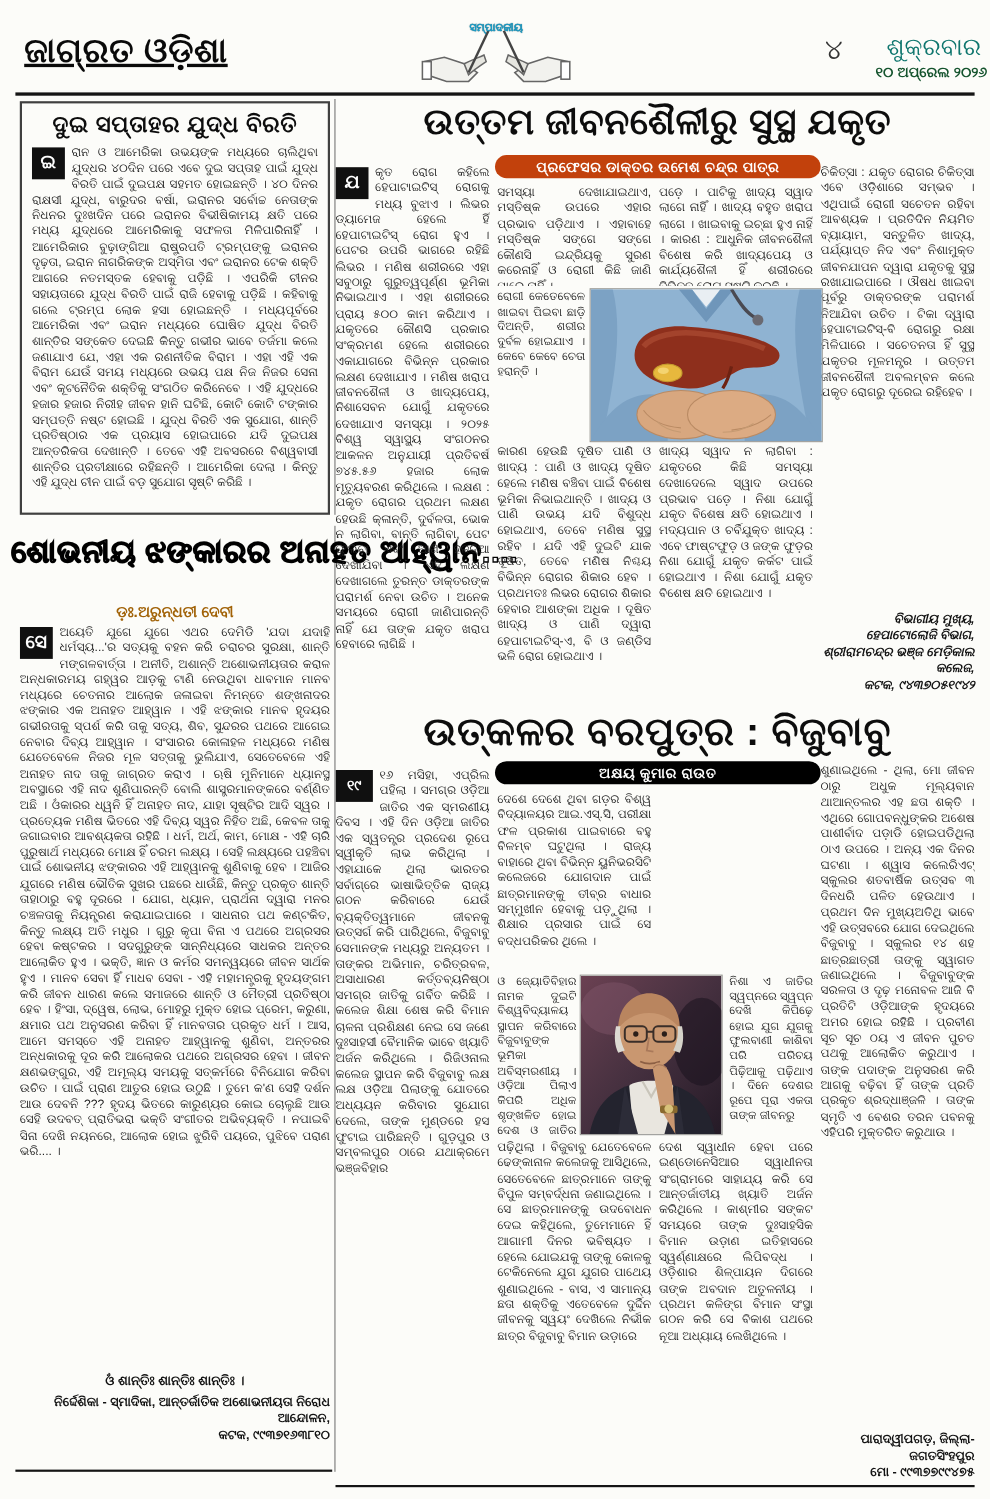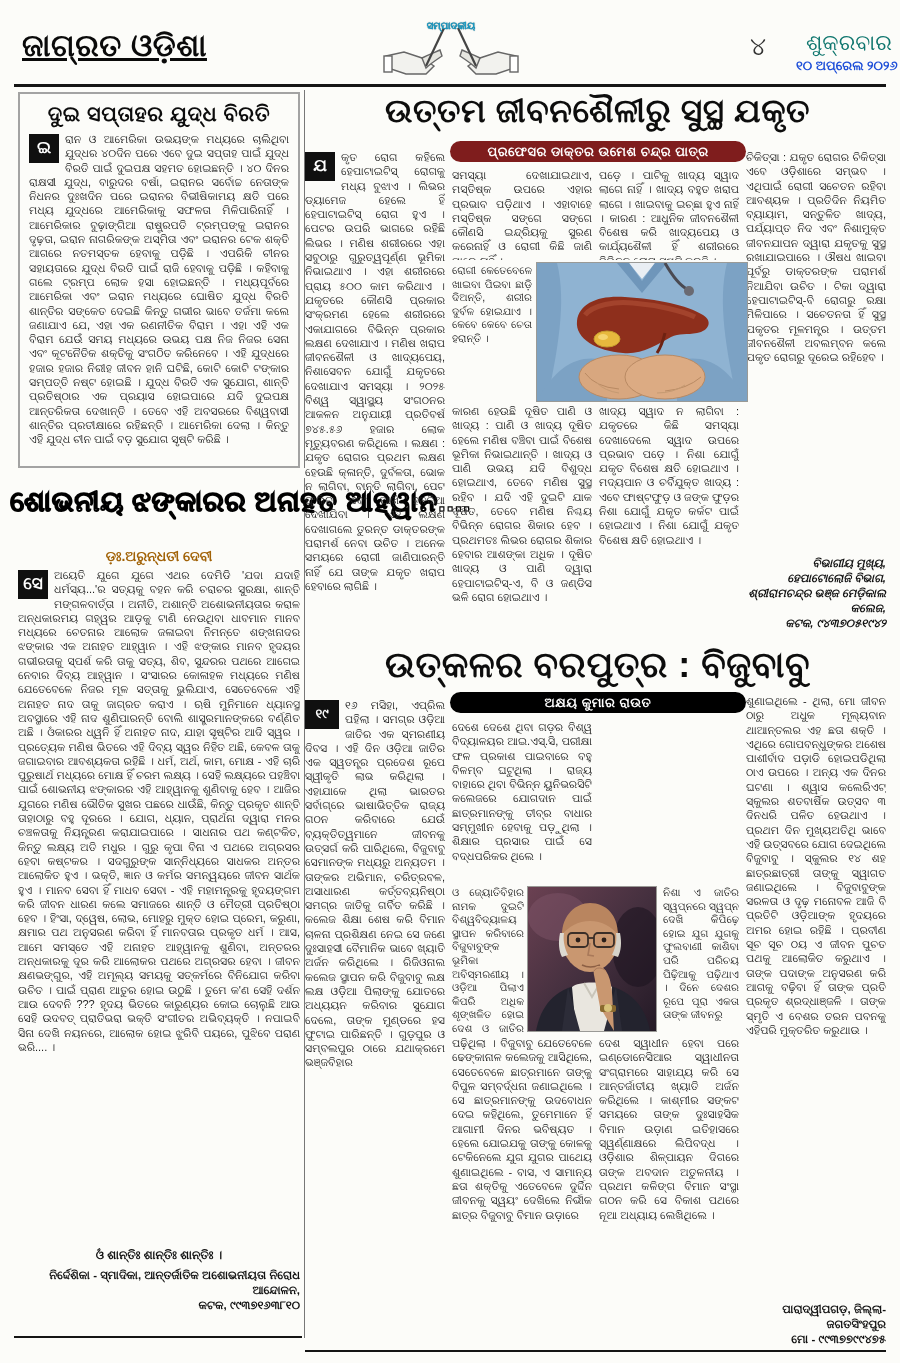--- a/index.html
+++ b/index.html
@@ -13,23 +13,23 @@
   .headline{position:absolute;font-weight:bold;color:#0d0d0d;text-align:center;letter-spacing:0.5px;}
   .pill{position:absolute;border-radius:12px;color:#ffffff;font-weight:bold;font-size:13px;
         display:flex;align-items:center;justify-content:center;letter-spacing:0.5px;}
   .rule{position:absolute;background:#151515;}
   .sig{position:absolute;text-align:right;font-size:11.5px;line-height:15px;font-weight:bold;color:#111;}
   .sig.italic{font-style:italic;}
   .outline-head{-webkit-text-stroke:1.2px #000;color:#fff;font-weight:bold;white-space:nowrap;}
   .photo{position:absolute;border:1px solid #9a9a96;box-sizing:border-box;overflow:hidden;}
   .masthead{position:absolute;font-weight:bold;font-size:31px;color:#0a0a0a;letter-spacing:0.5px;}
   .daytext{position:absolute;color:#0f766e;font-size:22px;}
-  .datetext{position:absolute;font-weight:bold;font-size:13px;color:#1d4ed8;}
+  .datetext{position:absolute;font-weight:bold;font-size:13px;color:#14532d;}
   .pagenum{position:absolute;font-size:25px;color:#333;}
-  .boxed{position:absolute;border:2px solid #a3a3a3;box-sizing:border-box;padding:6px 9px;}
+  .boxed{position:absolute;border:2px solid #404040;box-sizing:border-box;padding:6px 9px;}
   .boxhead{font-weight:bold;font-size:21px;text-align:center;margin:2px 0 6px 0;color:#0d0d0d;letter-spacing:0.5px;}
   .byline-center{position:absolute;font-weight:bold;font-size:14px;text-align:center;color:#a16207;}
   .closing{position:absolute;font-weight:bold;font-size:12px;text-align:center;color:#111;}
 </style>
 </head>
 <body>
 
 <div class="page">
 
   <div class="masthead" style="left:22px;top:28px;text-decoration:underline;">ଜାଗ୍ରତ ଓଡ଼ିଶା</div>
@@ -76,21 +76,21 @@
     <span class="dropcap">ସେ</span><span>ଅୟେତି ଯୁଗେ ଯୁଗେ ଏଥର ଦେମିଡି 'ଯଦା ଯଦାହି ଧର୍ମସ୍ୟ...'ର ସତ୍ୟକୁ ବହନ କରି ଚରାଚର ସୁରକ୍ଷା, ଶାନ୍ତି ମଙ୍ଗଳବାର୍ତ୍ତା । ଅନୀତି, ଅଶାନ୍ତି ଅଶୋଭନୀୟତାର କରାଳ ଅନ୍ଧକାରମୟ ଗହ୍ୱର ଆଡ଼କୁ ଟାଣି ନେଉଥିବା ଧାବମାନ ମାନବ ମଧ୍ୟରେ ଚେତନାର ଆଲୋକ ଜଳାଇବା ନିମନ୍ତେ ଶଙ୍ଖନାଦର ଝଙ୍କାର ଏକ ଅନାହତ ଆହ୍ୱାନ । ଏହି ଝଙ୍କାର ମାନବ ହୃଦୟର ଗଭୀରତାକୁ ସ୍ପର୍ଶ କରି ତାକୁ ସତ୍ୟ, ଶିବ, ସୁନ୍ଦରର ପଥରେ ଆଗେଇ ନେବାର ଦିବ୍ୟ ଆହ୍ୱାନ । ସଂସାରର କୋଳାହଳ ମଧ୍ୟରେ ମଣିଷ ଯେତେବେଳେ ନିଜର ମୂଳ ସତ୍ତାକୁ ଭୁଲିଯାଏ, ସେତେବେଳେ ଏହି ଅନାହତ ନାଦ ତାକୁ ଜାଗ୍ରତ କରାଏ । ଋଷି ମୁନିମାନେ ଧ୍ୟାନସ୍ଥ ଅବସ୍ଥାରେ ଏହି ନାଦ ଶୁଣିପାରନ୍ତି ବୋଲି ଶାସ୍ତ୍ରମାନଙ୍କରେ ବର୍ଣ୍ଣିତ ଅଛି । ଓଁକାରର ଧ୍ୱନି ହିଁ ଅନାହତ ନାଦ, ଯାହା ସୃଷ୍ଟିର ଆଦି ସ୍ୱର । ପ୍ରତ୍ୟେକ ମଣିଷ ଭିତରେ ଏହି ଦିବ୍ୟ ସ୍ୱର ନିହିତ ଅଛି, କେବଳ ତାକୁ ଜଗାଇବାର ଆବଶ୍ୟକତା ରହିଛି । ଧର୍ମ, ଅର୍ଥ, କାମ, ମୋକ୍ଷ - ଏହି ଚାରି ପୁରୁଷାର୍ଥ ମଧ୍ୟରେ ମୋକ୍ଷ ହିଁ ଚରମ ଲକ୍ଷ୍ୟ । ସେହି ଲକ୍ଷ୍ୟରେ ପହଞ୍ଚିବା ପାଇଁ ଶୋଭନୀୟ ଝଙ୍କାରର ଏହି ଆହ୍ୱାନକୁ ଶୁଣିବାକୁ ହେବ । ଆଜିର ଯୁଗରେ ମଣିଷ ଭୌତିକ ସୁଖର ପଛରେ ଧାଉଁଛି, କିନ୍ତୁ ପ୍ରକୃତ ଶାନ୍ତି ତାହାଠାରୁ ବହୁ ଦୂରରେ । ଯୋଗ, ଧ୍ୟାନ, ପ୍ରାର୍ଥନା ଦ୍ୱାରା ମନର ଚଞ୍ଚଳତାକୁ ନିୟନ୍ତ୍ରଣ କରାଯାଇପାରେ । ସାଧନାର ପଥ କଣ୍ଟକିତ, କିନ୍ତୁ ଲକ୍ଷ୍ୟ ଅତି ମଧୁର । ଗୁରୁ କୃପା ବିନା ଏ ପଥରେ ଅଗ୍ରସର ହେବା କଷ୍ଟକର । ସଦଗୁରୁଙ୍କ ସାନ୍ନିଧ୍ୟରେ ସାଧକର ଅନ୍ତର ଆଲୋକିତ ହୁଏ । ଭକ୍ତି, ଜ୍ଞାନ ଓ କର୍ମର ସମନ୍ୱୟରେ ଜୀବନ ସାର୍ଥକ ହୁଏ । ମାନବ ସେବା ହିଁ ମାଧବ ସେବା - ଏହି ମହାମନ୍ତ୍ରକୁ ହୃଦୟଙ୍ଗମ କରି ଜୀବନ ଧାରଣ କଲେ ସମାଜରେ ଶାନ୍ତି ଓ ମୈତ୍ରୀ ପ୍ରତିଷ୍ଠା ହେବ । ହିଂସା, ଦ୍ୱେଷ, ଲୋଭ, ମୋହରୁ ମୁକ୍ତ ହୋଇ ପ୍ରେମ, କରୁଣା, କ୍ଷମାର ପଥ ଅନୁସରଣ କରିବା ହିଁ ମାନବତାର ପ୍ରକୃତ ଧର୍ମ । ଆସ, ଆମେ ସମସ୍ତେ ଏହି ଅନାହତ ଆହ୍ୱାନକୁ ଶୁଣିବା, ଅନ୍ତରର ଅନ୍ଧକାରକୁ ଦୂର କରି ଆଲୋକର ପଥରେ ଅଗ୍ରସର ହେବା । ଜୀବନ କ୍ଷଣଭଙ୍ଗୁର, ଏହି ଅମୂଲ୍ୟ ସମୟକୁ ସତ୍କର୍ମରେ ବିନିଯୋଗ କରିବା ଉଚିତ । ପାଇଁ ପ୍ରାଣ ଆତୁର ହୋଇ ଉଠୁଛି । ତୁମେ କ'ଣ ସେହି ଦର୍ଶନ ଆଉ ଦେବନି ??? ହୃଦୟ ଭିତରେ କାରୁଣ୍ୟର କୋଇ ଚୋଲୁଛି ଆଉ ସେହି ଉଦବତ୍ ପ୍ରାତିଭରା ଭକ୍ତି ସଂଗୀତର ଅଭିବ୍ୟକ୍ତି । ନପାଇବି ସିନା ଦେଖି ନୟନରେ, ଆଲୋକ ହୋଇ ଝୁରିବି ପୟରେ, ପୁଝିବେ ପରାଣ ଭରି.... ।</span>
   </div>
   <div class="closing" style="left:18px;top:1248px;width:282px;">ଓଁ ଶାନ୍ତିଃ ଶାନ୍ତିଃ ଶାନ୍ତିଃ ।</div>
   <div class="sig" style="left:18px;top:1268px;width:282px;">
     <div>ନିର୍ଦ୍ଦେଶିକା - ସ୍ମାଦିକା, ଆନ୍ତର୍ଜାତିକ ଅଶୋଭନୀୟତା ନିରୋଧ ଆନ୍ଦୋଳନ,</div>
     <div>କଟକ, ୯୯୩୭୧୬୩୮୧୦</div>
   </div>
   <div class="rule" style="left:14px;top:1336px;width:288px;height:2px;"></div>
 
   <div class="headline" style="left:305px;top:92px;width:585px;font-size:33px;">ଉତ୍ତମ ଜୀବନଶୈଳୀରୁ ସୁସ୍ଥ ଯକୃତ</div>
-  <div class="pill" style="left:450px;top:141px;width:296px;height:21px;background:#7f1d1d;">ପ୍ରଫେସର ଡାକ୍ତର ଉମେଶ ଚନ୍ଦ୍ର ପାତ୍ର</div>
+  <div class="pill" style="left:450px;top:141px;width:296px;height:21px;background:#c2410c;">ପ୍ରଫେସର ଡାକ୍ତର ଉମେଶ ଚନ୍ଦ୍ର ପାତ୍ର</div>
 
   <div class="txt" style="left:305px;top:150px;width:140px;height:492px;">
     <span class="dropcap">ଯ</span><span>କୃତ ରୋଗ କହିଲେ ହେପାଟାଇଟିସ୍ ରୋଗକୁ ମଧ୍ୟ ବୁଝାଏ । ଲିଭର ଡ୍ୟାମେଜ ହେଲେ ହିଁ ହେପାଟାଇଟିସ୍ ରୋଗ ହୁଏ । ପେଟର ଉପରି ଭାଗରେ ରହିଛି ଲିଭର । ମଣିଷ ଶରୀରରେ ଏହା ସବୁଠାରୁ ଗୁରୁତ୍ୱପୂର୍ଣ୍ଣ ଭୂମିକା ନିଭାଇଥାଏ । ଏହା ଶରୀରରେ ପ୍ରାୟ ୫୦୦ କାମ କରିଥାଏ । ଯକୃତରେ କୌଣସି ପ୍ରକାର ସଂକ୍ରମଣ ହେଲେ ଶରୀରରେ ଏକାଯାଗରେ ବିଭିନ୍ନ ପ୍ରକାର ଲକ୍ଷଣ ଦେଖାଯାଏ । ମଣିଷ ଖରାପ ଜୀବନଶୈଳୀ ଓ ଖାଦ୍ୟପେୟ, ନିଶାସେବନ ଯୋଗୁଁ ଯକୃତରେ ଦେଖାଯାଏ ସମସ୍ୟା । ୨୦୨୫ ବିଶ୍ୱ ସ୍ୱାସ୍ଥ୍ୟ ସଂଗଠନର ଆକଳନ ଅନୁଯାୟୀ ପ୍ରତିବର୍ଷ ୭୪୫.୫୬ ହଜାର ଲୋକ ମୃତ୍ୟୁବରଣ କରିଥିଲେ । ଲକ୍ଷଣ : ଯକୃତ ରୋଗର ପ୍ରଥମ ଲକ୍ଷଣ ହେଉଛି କ୍ଳାନ୍ତି, ଦୁର୍ବଳତା, ଭୋକ ନ ଲାଗିବା, ବାନ୍ତି ଲାଗିବା, ପେଟ ଫୁଲିବା ଏବଂ ଆଖି ହଳଦିଆ ଦେଖାଯିବା । ଏହି ଲକ୍ଷଣ ଦେଖାଗଲେ ତୁରନ୍ତ ଡାକ୍ତରଙ୍କ ପରାମର୍ଶ ନେବା ଉଚିତ । ଅନେକ ସମୟରେ ରୋଗୀ ଜାଣିପାରନ୍ତି ନାହିଁ ଯେ ତାଙ୍କ ଯକୃତ ଖରାପ ହେବାରେ ଲାଗିଛି ।</span>
   </div>
   <div class="txt" style="left:452px;top:168px;width:140px;height:92px;">ସମସ୍ୟା ଦେଖାଯାଇଥାଏ, ମସ୍ତିଷ୍କ ଉପରେ ଏହାର ପ୍ରଭାବ ପଡ଼ିଥାଏ । ଏହାବାହେ ମସ୍ତିଷ୍କ ସଙ୍ଗେ ସଙ୍ଗେ କୌଣସି ଇନ୍ଦ୍ରିୟକୁ ସୁରଣ କରେନାହିଁ ଓ ରୋଗୀ କିଛି ଜାଣି ପାରେ ନାହିଁ ।</div>
   <div class="txt txt-narrow" style="left:452px;top:264px;width:80px;height:136px;">ରୋଗୀ କେତେବେଳେ ଖାଇବା ପିଇବା ଛାଡ଼ି ଦିଅନ୍ତି, ଶରୀର ଦୁର୍ବଳ ହୋଇଯାଏ । କେବେ କେବେ ଚେତା ହରାନ୍ତି ।</div>
   <div class="txt" style="left:452px;top:404px;width:140px;height:238px;">କାରଣ ହେଉଛି ଦୂଷିତ ପାଣି ଓ ଖାଦ୍ୟ : ପାଣି ଓ ଖାଦ୍ୟ ଦୂଷିତ ହେଲେ ମଣିଷ ବଞ୍ଚିବା ପାଇଁ ବିଶେଷ ଭୂମିକା ନିଭାଇଥାନ୍ତି । ଖାଦ୍ୟ ଓ ପାଣି ଉଭୟ ଯଦି ବିଶୁଦ୍ଧ ହୋଇଥାଏ, ତେବେ ମଣିଷ ସୁସ୍ଥ ରହିବ । ଯଦି ଏହି ଦୁଇଟି ଯାକ ଦୂଷିତ, ତେବେ ମଣିଷ ନିଶ୍ଚୟ ବିଭିନ୍ନ ରୋଗର ଶିକାର ହେବ । ପ୍ରଥମତଃ ଲିଭର ରୋଗର ଶିକାର ହେବାର ଆଶଙ୍କା ଅଧିକ । ଦୂଷିତ ଖାଦ୍ୟ ଓ ପାଣି ଦ୍ୱାରା ହେପାଟାଇଟିସ୍-ଏ, ବି ଓ ଜଣ୍ଡିସ ଭଳି ରୋଗ ହୋଇଥାଏ ।</div>
   <div class="txt" style="left:599px;top:168px;width:140px;height:92px;">ପଡ଼େ । ପାଟିକୁ ଖାଦ୍ୟ ସ୍ୱାଦ ଲାଗେ ନାହିଁ । ଖାଦ୍ୟ ବହୁତ ଖରାପ ଲାଗେ । ଖାଇବାକୁ ଇଚ୍ଛା ହୁଏ ନାହିଁ । କାରଣ : ଆଧୁନିକ ଜୀବନଶୈଳୀ ବିଶେଷ କରି ଖାଦ୍ୟପେୟ ଓ କାର୍ଯ୍ୟଶୈଳୀ ହିଁ ଶରୀରରେ ବିଭିନ୍ନ ରୋଗ ସୃଷ୍ଟି କରୁଛି ।</div>
   <div class="txt" style="left:599px;top:404px;width:140px;height:238px;">ଖାଦ୍ୟ ସ୍ୱାଦ ନ ଲାଗିବା : ଯକୃତରେ କିଛି ସମସ୍ୟା ଦେଖାଦେଲେ ସ୍ୱାଦ ଉପରେ ପ୍ରଭାବ ପଡ଼େ । ନିଶା ଯୋଗୁଁ ଯକୃତ ବିଶେଷ କ୍ଷତି ହୋଇଥାଏ । ମଦ୍ୟପାନ ଓ ଚର୍ବିଯୁକ୍ତ ଖାଦ୍ୟ : ଏବେ ଫାଷ୍ଟଫୁଡ଼ ଓ ଜଙ୍କ ଫୁଡ଼ର ନିଶା ଯୋଗୁଁ ଯକୃତ କର୍କଟ ପାଇଁ ହୋଇଥାଏ । ନିଶା ଯୋଗୁଁ ଯକୃତ ବିଶେଷ କ୍ଷତି ହୋଇଥାଏ ।</div>
   <div class="txt" style="left:746px;top:150px;width:140px;height:398px;">ଚିକିତ୍ସା : ଯକୃତ ରୋଗର ଚିକିତ୍ସା ଏବେ ଓଡ଼ିଶାରେ ସମ୍ଭବ । ଏଥିପାଇଁ ରୋଗୀ ସଚେତନ ରହିବା ଆବଶ୍ୟକ । ପ୍ରତିଦିନ ନିୟମିତ ବ୍ୟାୟାମ, ସନ୍ତୁଳିତ ଖାଦ୍ୟ, ପର୍ଯ୍ୟାପ୍ତ ନିଦ ଏବଂ ନିଶାମୁକ୍ତ ଜୀବନଯାପନ ଦ୍ୱାରା ଯକୃତକୁ ସୁସ୍ଥ ରଖାଯାଇପାରେ । ଔଷଧ ଖାଇବା ପୂର୍ବରୁ ଡାକ୍ତରଙ୍କ ପରାମର୍ଶ ନିଆଯିବା ଉଚିତ । ଟିକା ଦ୍ୱାରା ହେପାଟାଇଟିସ୍-ବି ରୋଗରୁ ରକ୍ଷା ମିଳିପାରେ । ସଚେତନତା ହିଁ ସୁସ୍ଥ ଯକୃତର ମୂଳମନ୍ତ୍ର । ଉତ୍ତମ ଜୀବନଶୈଳୀ ଅବଲମ୍ବନ କଲେ ଯକୃତ ରୋଗରୁ ଦୂରେଇ ରହିହେବ ।</div>

